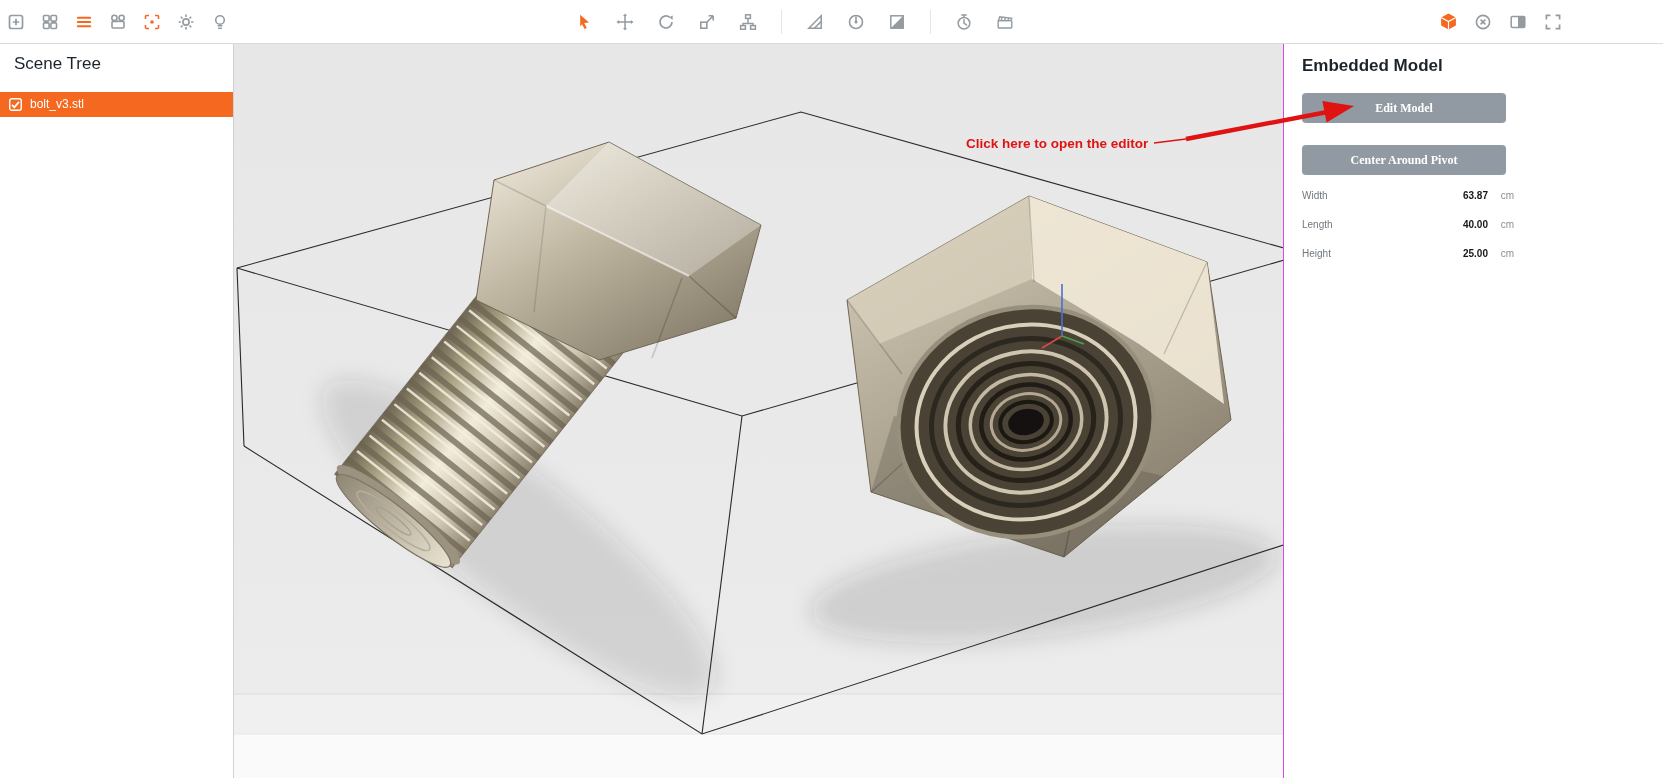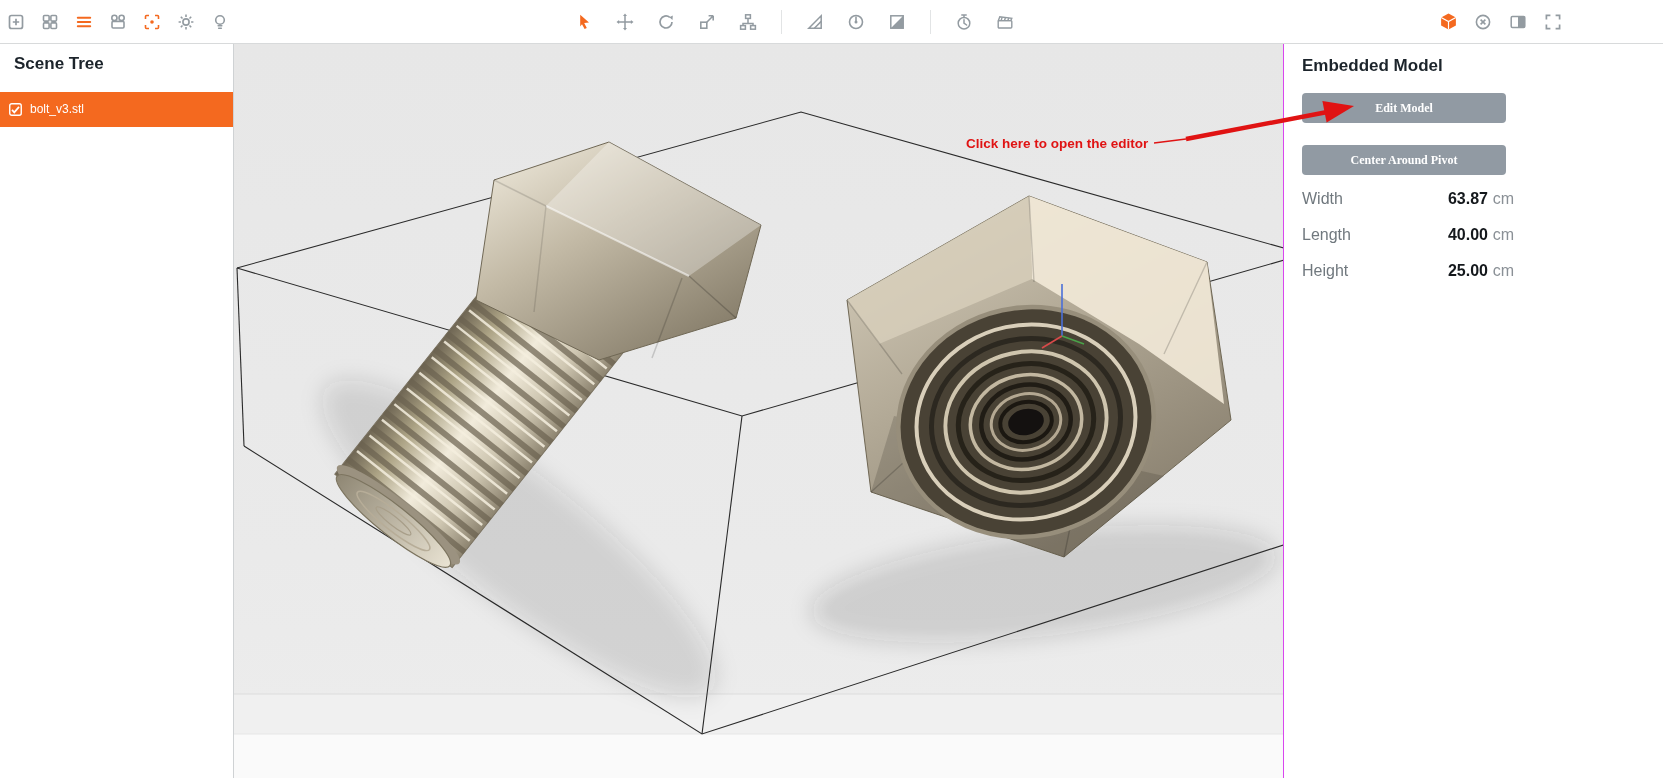--- a/index.html
+++ b/index.html
@@ -14,35 +14,35 @@
   .tb-center{left:572px;gap:17px}
   .tb-right{left:1436px;gap:11px}
   .tb-btn{width:24px;height:24px;display:flex;align-items:center;justify-content:center;cursor:pointer;border-radius:3px}
   .ic-gray{color:#939ba1}
   .ic-orange{color:#f4691f}
   .sep{width:1px;height:24px;background:#e2e4e5;margin:0 4px}
   .tb-btn svg{display:block}
 
   
   .left-panel{position:absolute;top:44px;left:0;width:234px;height:734px;background:#fff;border-right:1px solid #cfd2d4;padding-top:10px}
-  .lp-title{font-size:17px;font-weight:700;color:#1c242b;padding:0 14px;margin-bottom:18px}
-  .tree-item{display:flex;align-items:center;gap:8px;height:35px;background:#f4691f;color:#fff;padding:0 9px;cursor:pointer}
+  .lp-title{font-size:17px;font-weight:400;color:#1c242b;padding:0 14px;margin-bottom:18px}
+  .tree-item{display:flex;align-items:center;gap:8px;height:25px;background:#f4691f;color:#fff;padding:0 9px;cursor:pointer}
   .tree-item .label{font-size:12px;line-height:25px;white-space:nowrap}
 
   
   .viewport{position:absolute;top:44px;left:234px;width:1097px;height:734px;background:linear-gradient(180deg,#e7e7e7 0%,#eaeaea 70%,#ededed 100%);overflow:hidden}
   .viewport svg{display:block}
 
   
   .right-panel{position:absolute;top:44px;left:1283px;width:332px;height:734px;background:#fff;border-left:1px solid #d946ef;padding:12px 0 12px 18px}
   .rp-title{font-size:17px;font-weight:700;color:#1c242b;margin-bottom:17px}
   .rp-btn{display:block;width:204px;height:30px;background:#919aa3;border:none;border-radius:4px;color:#fff;font-family:Liberation Serif, serif;font-size:12px;font-weight:700;margin-bottom:15px;cursor:pointer}
   .rp-btn.gap-top{margin-top:22px}
   .dim-title{font-size:17px;font-weight:700;color:#1c242b;margin:22px 0 18px}
-  .dim-row{display:flex;align-items:flex-end;width:212px;font-size:16px;color:#70787e;margin-bottom:18px}
+  .dim-row{display:flex;align-items:flex-end;width:212px;font-size:10px;color:#70787e;margin-bottom:18px}
   .dim-value{margin-left:auto;font-weight:700;color:#14181c}
   .dim-unit{width:26px;text-align:right;color:#8a9096}
 
   
   .annotation{position:absolute;top:0;left:0;width:1663px;height:778px;z-index:40;pointer-events:none}
 </style>
 </head>
 <body>
 <div class="app">
 

